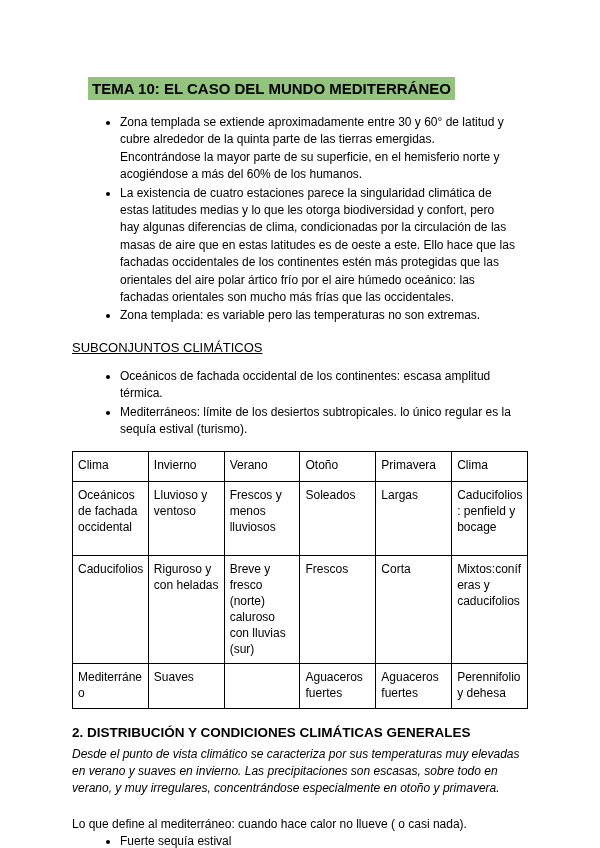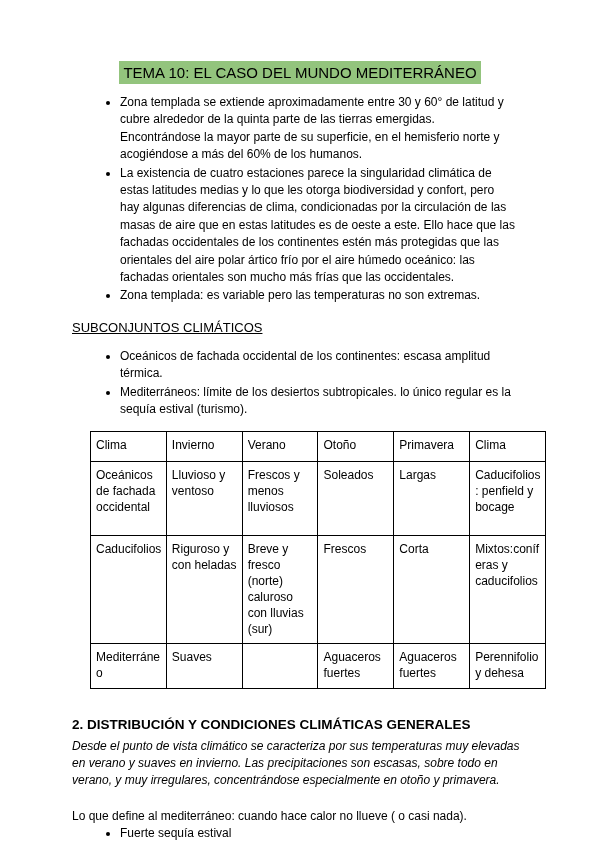--- a/index.html
+++ b/index.html
@@ -12,25 +12,24 @@
     overflow: hidden;
     font-family: "Liberation Sans", sans-serif;
     color: #000000;
     -webkit-font-smoothing: antialiased;
   }
   .page {
     width: 600px; height: 848px;
     padding: 64px 72px 30px 72px;
   }
   .doc-title {
-    text-align: center;
     font-size: 15px;
     line-height: 18px;
-    margin: 0;
-    font-weight: normal;
+    margin: 16px;
+    font-weight: bold;
   }
   .doc-title .hl {
     background-color: #93c47d; 
     padding: 3px 4px;
   }
   .section-heading {
     font-size: 13.5px;
     font-weight: bold;
     margin: 25px 0 5px 0;
     line-height: 16px;
@@ -50,21 +49,20 @@
     font-weight: normal;
     text-decoration: underline;
     margin: 15px 0 5px 0;
     line-height: 16px;
   }
   table.climate {
     width: 100%;
     border-collapse: collapse;
     table-layout: fixed;
     margin-top: 9px;
-    margin-left: 18px;
   }
   table.climate th,
   table.climate td {
     border: 1.5px solid #000000;
     font-size: 12px;
     font-weight: normal;
     text-align: left;
     vertical-align: top;
     padding: 5px 4px 6px 5px;
     line-height: 16px;
@@ -79,21 +77,21 @@
     font-size: 12px;
     line-height: 17.4px;
     margin: 3px 0 0 0;
     font-style: italic;
   }
   .note-par {
     font-size: 12px;
     line-height: 17.4px;
     margin: 18px 0 0 0;
   }
-  .section2-heading { margin-top: 28px; }
+  .section2-heading { margin-top: 16px; }
   .last-list { margin-top: 0; }
 </style>
 </head>
 <body>
 
 <div class="page">
 
   <h1 class="doc-title"><span class="hl">TEMA 10: EL CASO DEL MUNDO MEDITERRÁNEO</span></h1>
 
   <ul class="bullet-list">

